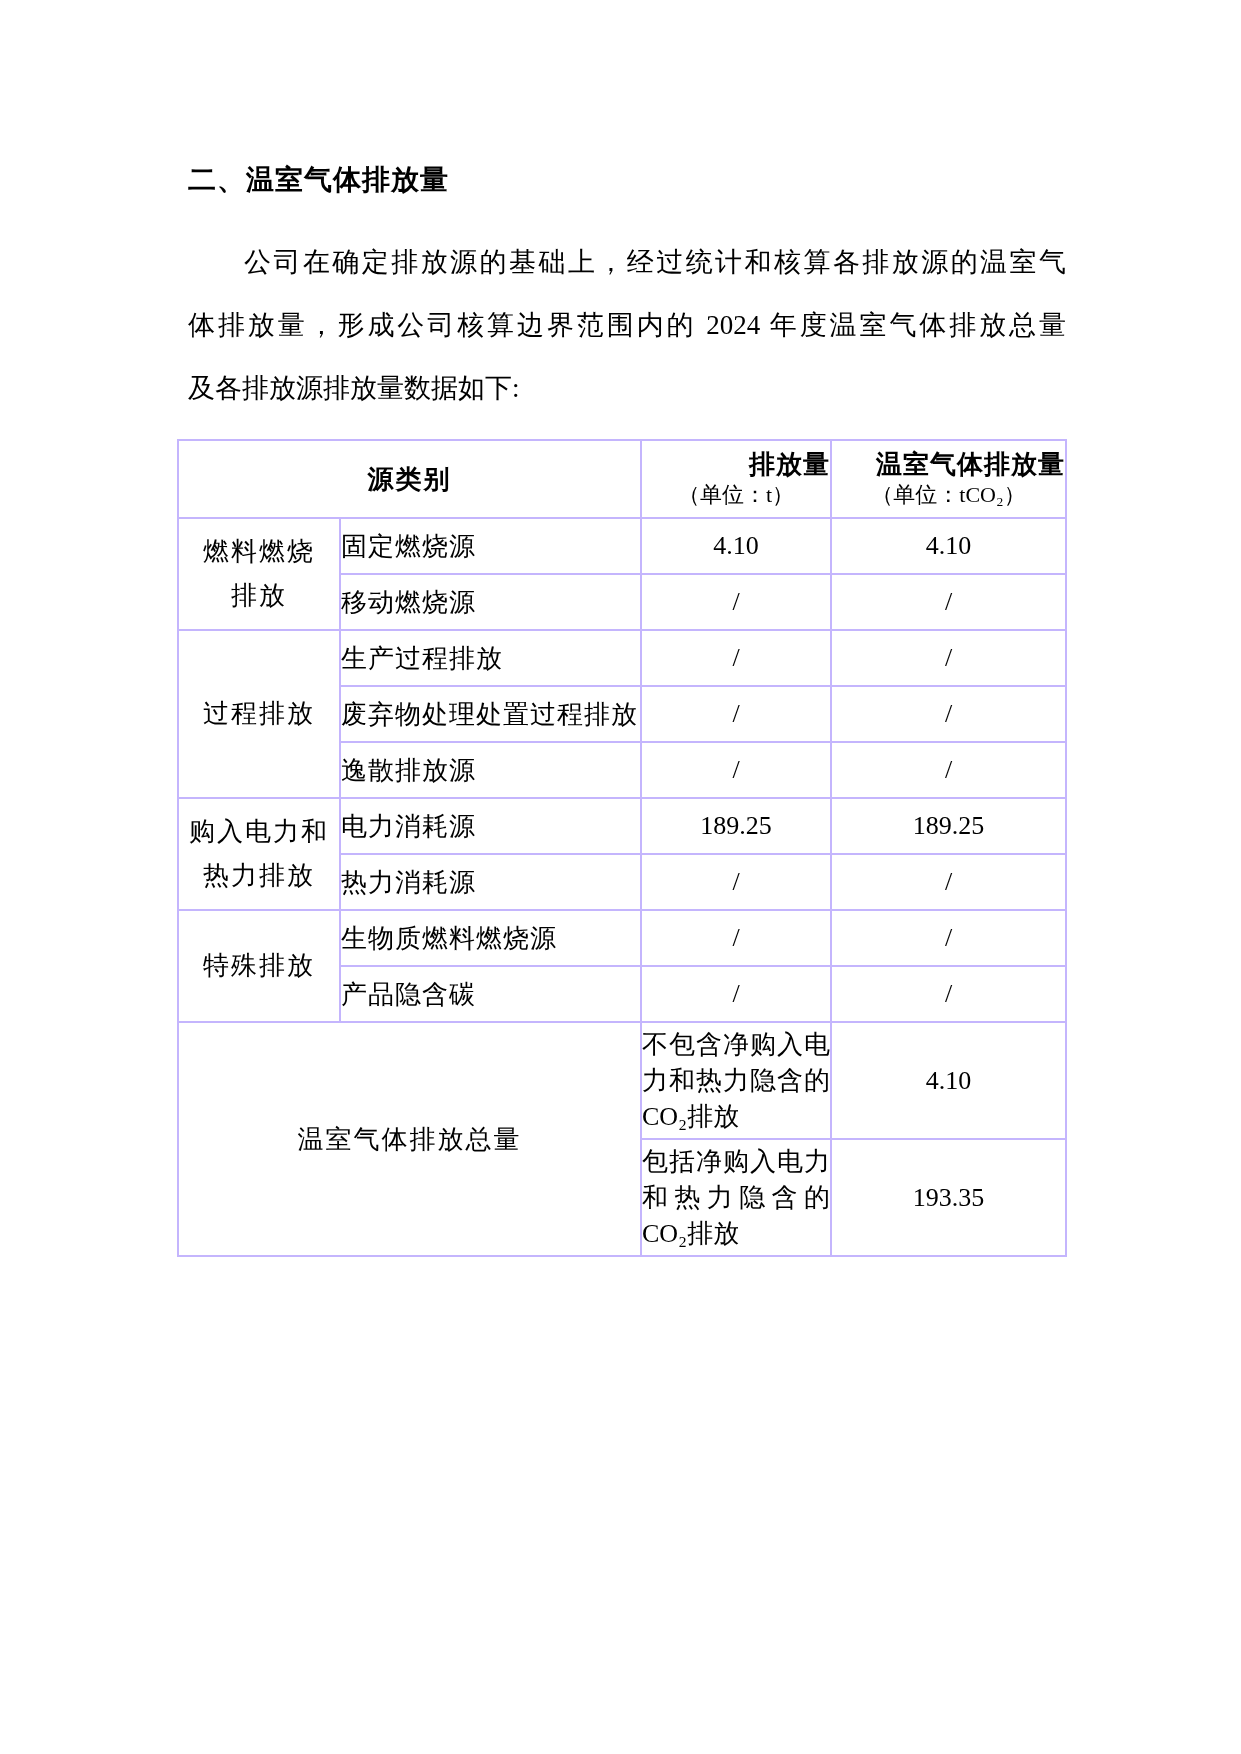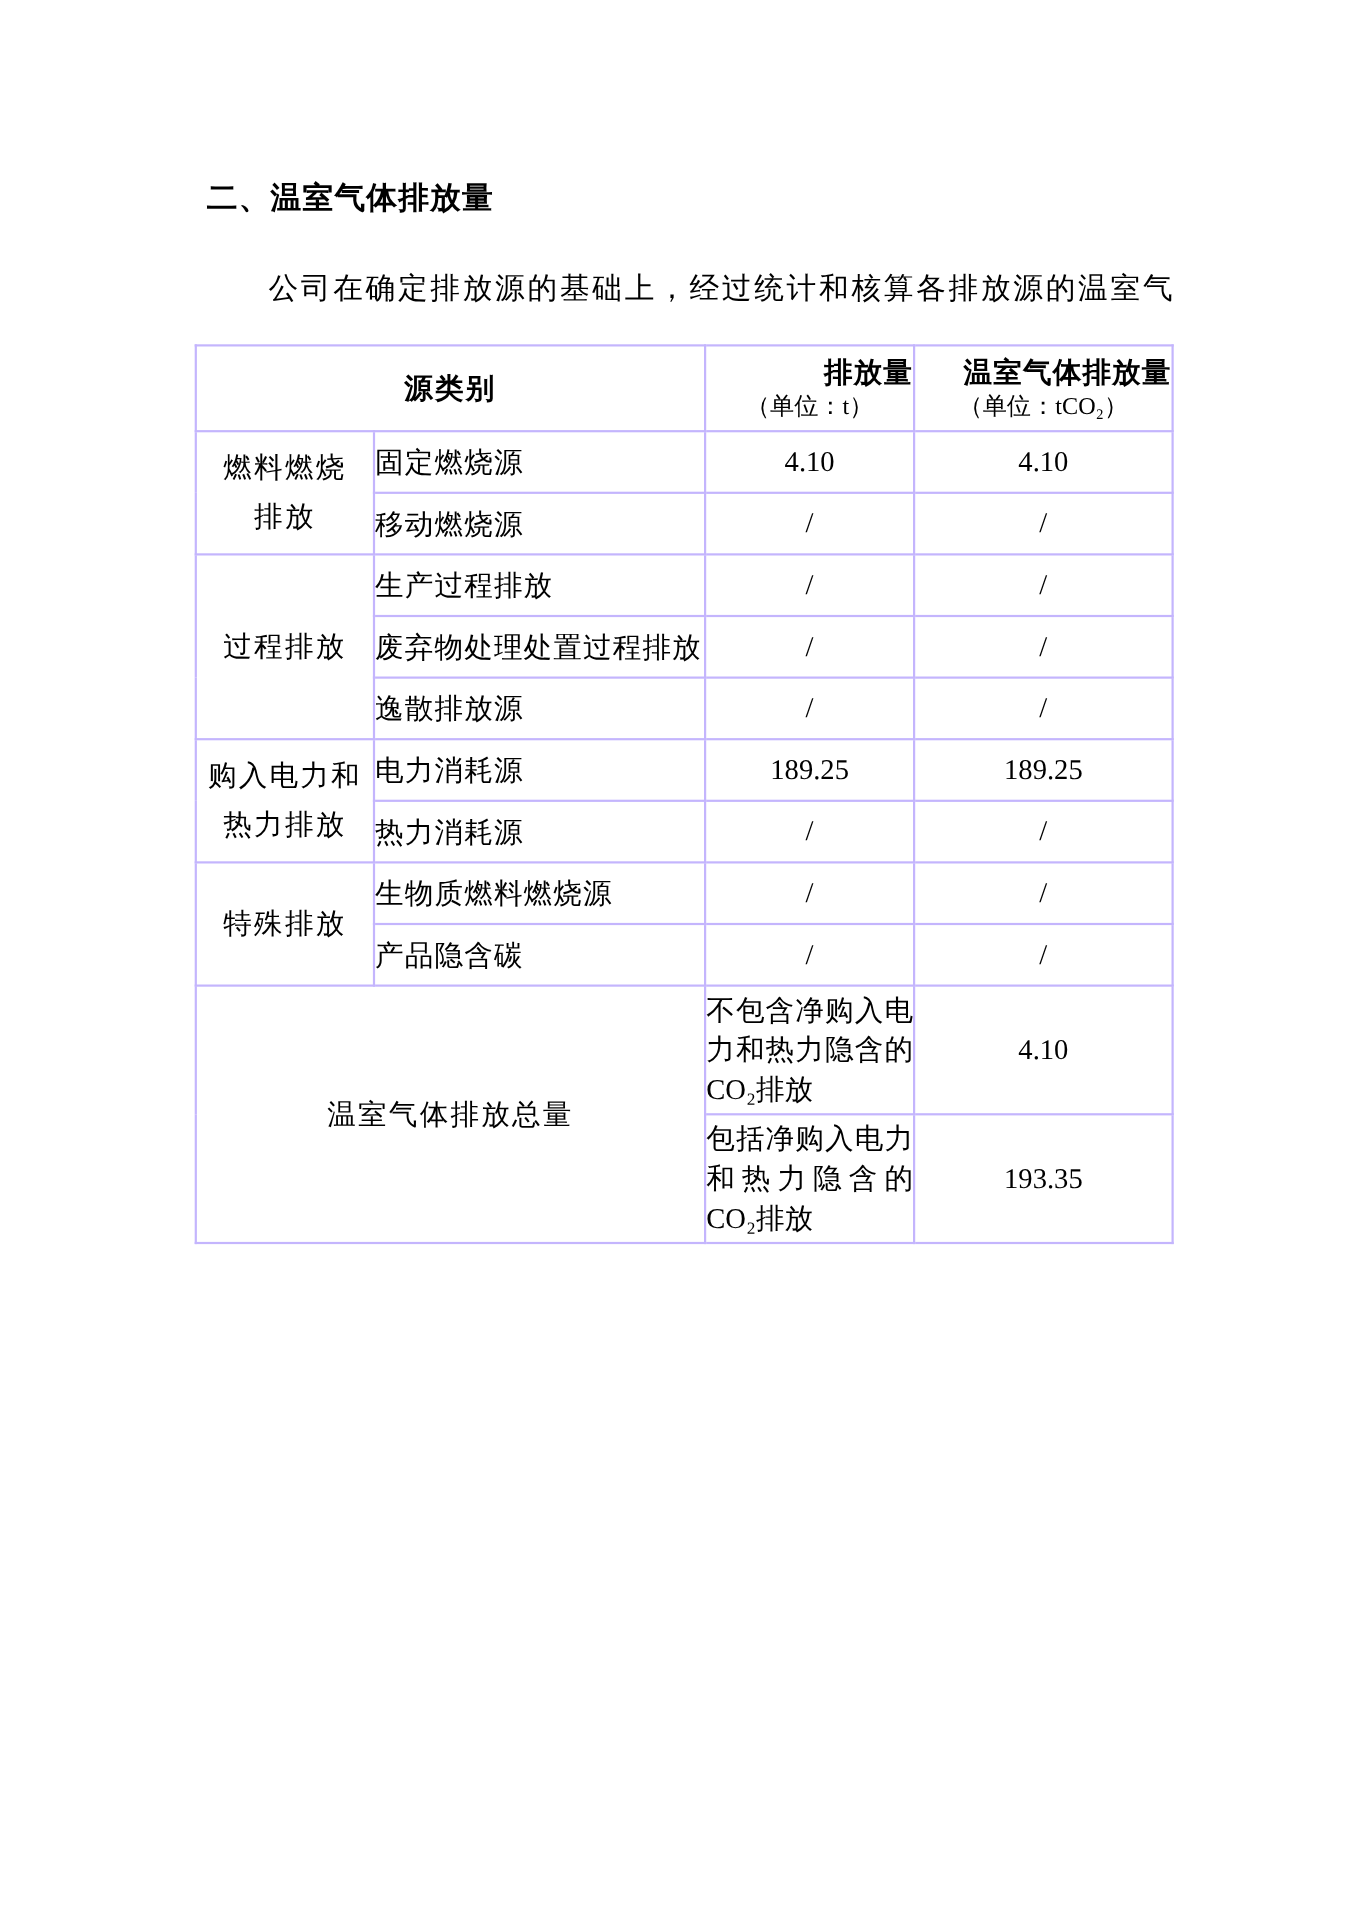--- a/index.html
+++ b/index.html
@@ -124,20 +124,22 @@
 </head>
 <body>
 
 <div class="page">
 
   <div class="text-block">
     <div class="section-heading">二、温室气体排放量</div>
 
     <div class="paragraph">
       <div class="para-line justified indent">公司在确定排放源的基础上，经过统计和核算各排放源的温室气</div>
+      <div class="para-line justified">体排放量，形成公司核算边界范围内的 2024 年度温室气体排放总量</div>
+      <div class="para-line">及各排放源排放量数据如下:</div>
     </div>
   </div>
 
   <table class="emissions">
     <colgroup>
       <col class="c1">
         <col class="c2">
         <col class="c3">
         <col class="c4">
     </colgroup>

